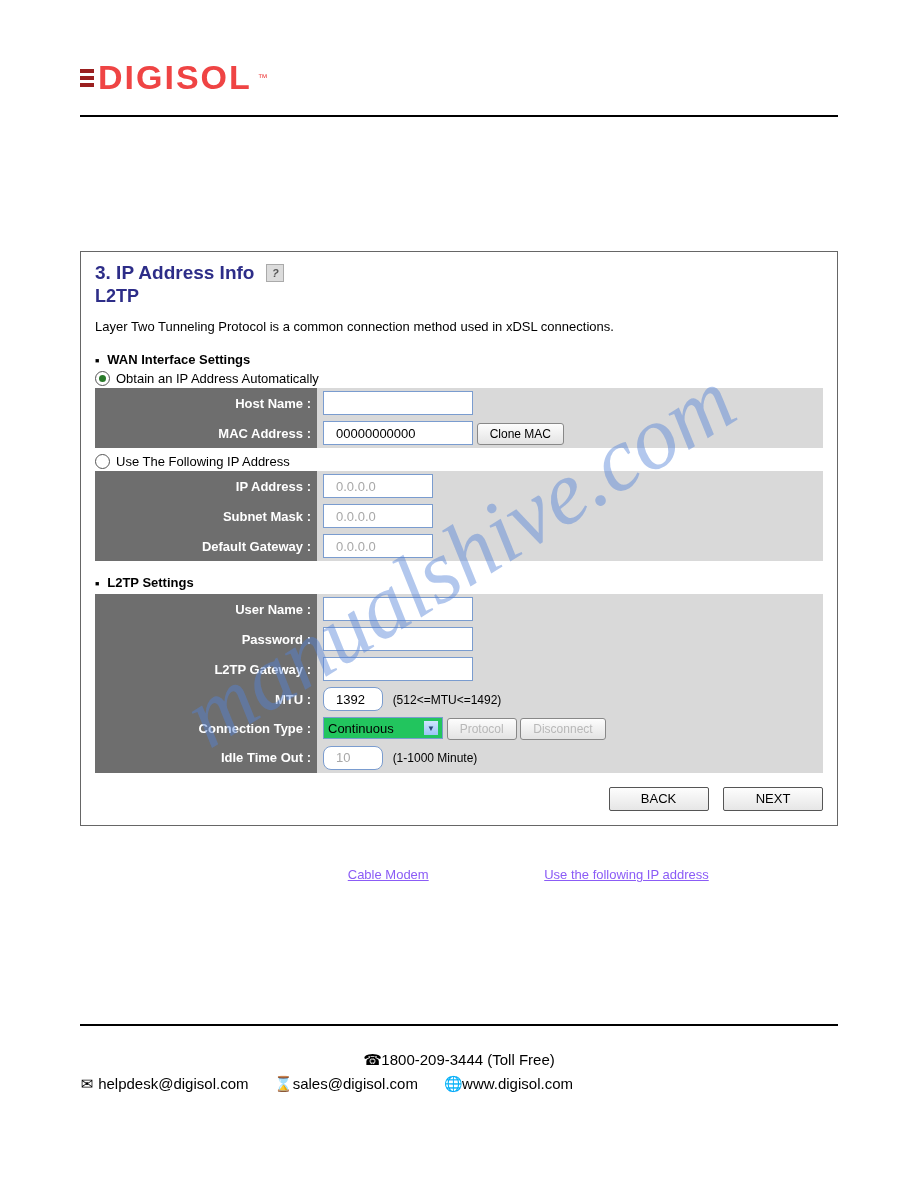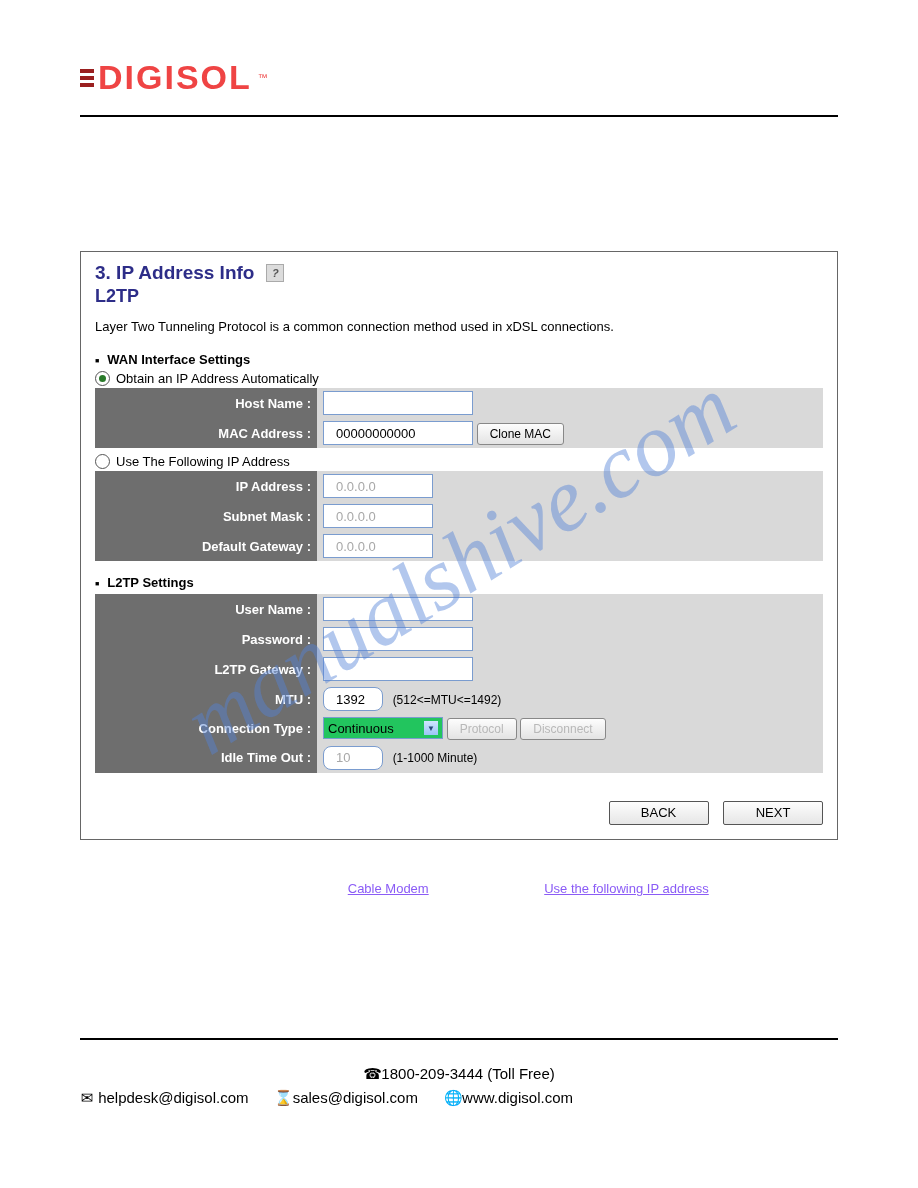--- a/index.html
+++ b/index.html
@@ -197,21 +197,21 @@
     background: linear-gradient(#cfe5ff,#9bc5f5);
     display: inline-flex;
     align-items: center;
     justify-content: center;
     font-size: 8px;
     color: #2a4a7a;
   }
   .hint { font-size: 12px; margin-left: 6px; }
   .nav-row {
     text-align: right;
-    margin-top: 28px;
+    margin-top: 14px;
   }
   .nav-btn {
     border: 1px solid #555;
     background: linear-gradient(#fdfdfd, #e6e6e6);
     font-size: 13px;
     width: 100px;
     height: 24px;
     border-radius: 2px;
     cursor: pointer;
     margin-left: 10px;

